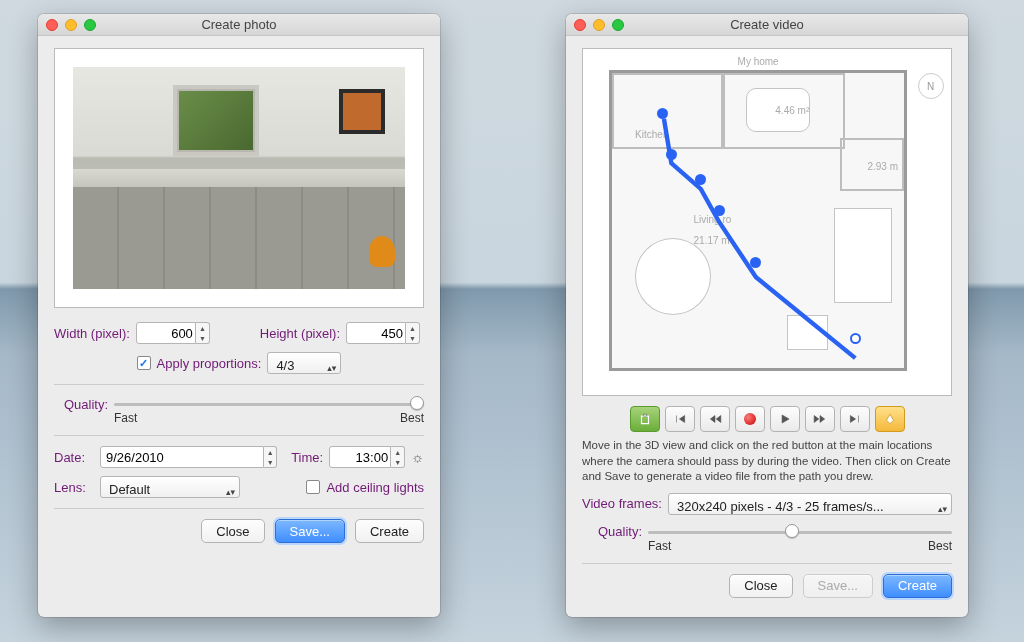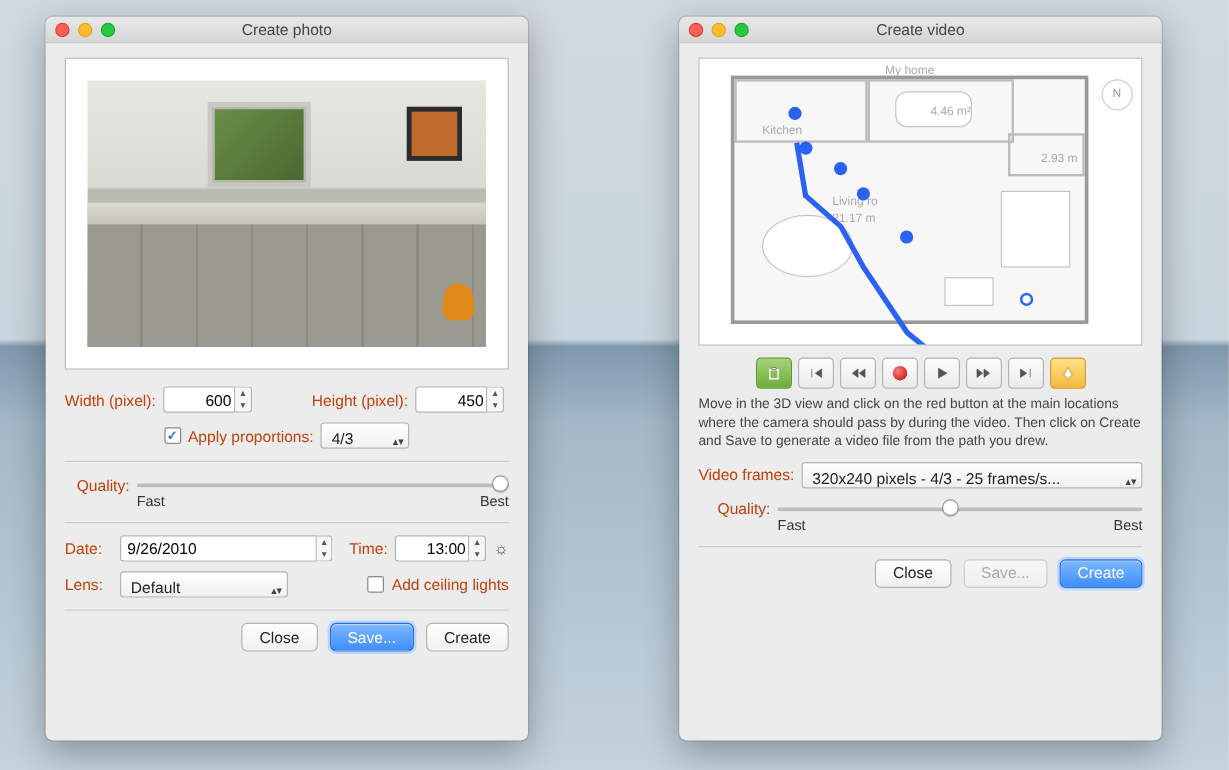--- a/index.html
+++ b/index.html
@@ -38,21 +38,21 @@
   }
   .win-body { padding: 12px 16px 14px 16px; }
   .preview-box {
     background:#fff; border:1px solid #bbb;
     display:flex; align-items:center; justify-content:center;
     position:relative; overflow:hidden;
   }
   .row { display:flex; align-items:center; gap:6px; margin-top:8px; }
   .row.right { justify-content:flex-end; }
   .row.center { justify-content:center; }
-  .label { color:#c2410c; }
+  .label { color:#701a75; }
   input.txt, .combo, .num {
     background:#fff; border:1px solid #b5b5b5; border-radius:3px;
     height:22px; font-size:13px; padding:0 5px;
   }
   .num { width:60px; text-align:right; padding-right:2px;}
   .spinner {
     width:14px; height:22px; display:inline-flex; flex-direction:column;
     border:1px solid #b5b5b5; border-left:none; border-radius:0 3px 3px 0;
     background:#f6f6f6;
   }
@@ -236,21 +236,21 @@
 <div class="window" style="left:566px;top:14px;width:402px;height:603px;">
   <div class="titlebar">
     <div class="traffic">
       <div class="tl close"></div>
       <div class="tl min"></div>
       <div class="tl max"></div>
     </div>
     <div class="title">Create video</div>
   </div>
   <div class="win-body">
-    <div class="preview-box" style="height:240px;">
+    <div class="preview-box" style="height:348px;">
       <div class="floorplan">
         <div class="lbl" style="left:42%;top:2%;">My home</div>
         <div class="outer">
           <div class="room" style="left:0;top:0;width:38%;height:26%;"></div>
           <div class="room" style="left:38%;top:0;width:42%;height:26%;"></div>
           <div class="room" style="right:0;top:22%;width:22%;height:18%;"></div>
           <div class="furn" style="left:46%;top:5%;width:22%;height:15%;border-radius:10px;"></div>
           <div class="furn" style="left:8%;top:56%;width:26%;height:26%;border-radius:50%;"></div>
           <div class="furn" style="right:4%;top:46%;width:20%;height:32%;"></div>
           <div class="furn" style="right:26%;bottom:6%;width:14%;height:12%;"></div>

